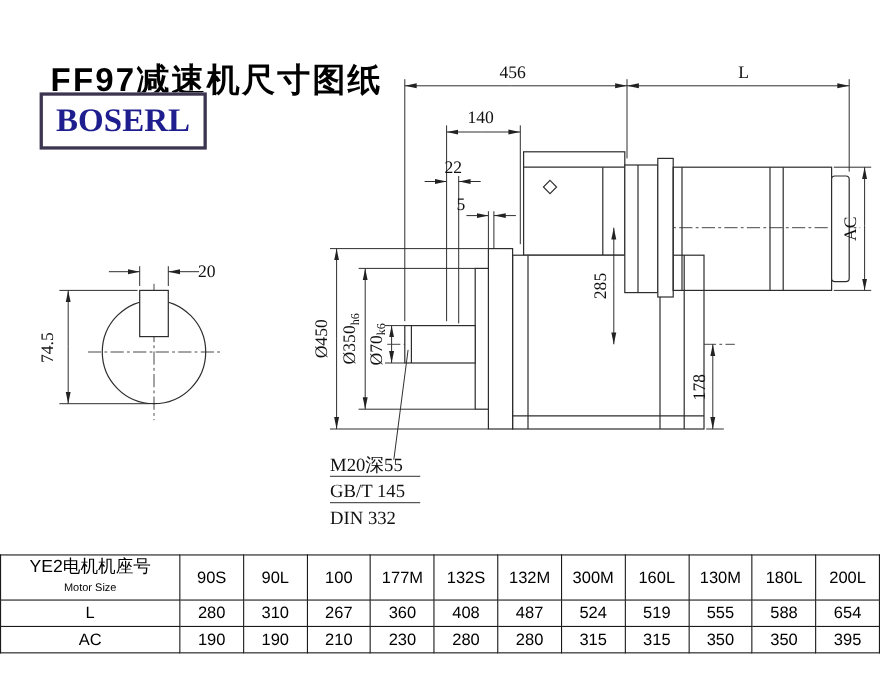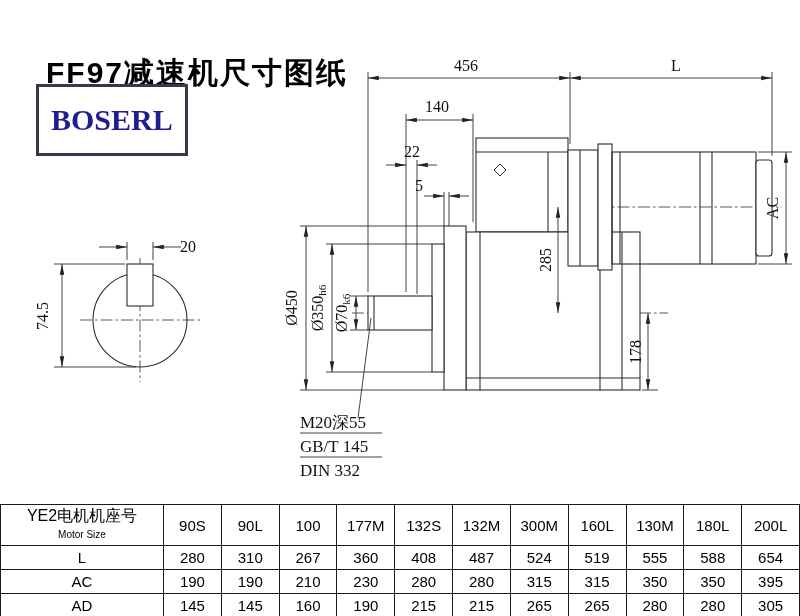--- a/index.html
+++ b/index.html
@@ -1,20 +1,20 @@
 <!DOCTYPE html>
 <html><head>
 <meta charset="utf-8">
 <style>
   html,body{margin:0;padding:0;background:#fff;}
   #page{position:relative;width:800px;height:616px;background:#fff;overflow:hidden;
         font-family:"Liberation Sans",sans-serif;}
   #title{position:absolute;left:46px;top:12px;font-size:30px;font-weight:bold;color:#000;
          letter-spacing:2px;font-family:"Liberation Sans",sans-serif;margin-top:41px;}
-  #logo{position:absolute;left:36px;top:84px;border:3px solid #3c3550;padding:16px 12px;
+  #logo{position:absolute;left:36px;top:84px;border:3px solid #3c3550;padding:6px 12px;
         font-family:"Liberation Serif",serif;font-weight:bold;font-size:30px;color:#1e1e8e;
         background:#fff;}
   #dwg{position:absolute;left:0;top:0;}
   
   .s{stroke:#2d2d2d;stroke-width:1.1;fill:none}
   .sf{stroke:#2d2d2d;stroke-width:1.1;fill:#fff}
   .d{stroke:#2d2d2d;stroke-width:0.9;fill:none}
   .cl{stroke:#2d2d2d;stroke-width:0.8;stroke-dasharray:12 3 2.5 3;fill:none}
   .t{font-family:"Liberation Serif",serif;font-size:16px;fill:#111}
   .tn{font-family:"Liberation Serif",serif;font-size:17px;fill:#111}
@@ -225,30 +225,16 @@
       <td>210</td>
       <td>230</td>
       <td>280</td>
       <td>280</td>
       <td>315</td>
       <td>315</td>
       <td>350</td>
       <td>350</td>
       <td>395</td>
     </tr>
-    <tr>
-      <td class="c0">AD</td>
-      <td>145</td>
-      <td>145</td>
-      <td>160</td>
-      <td>190</td>
-      <td>215</td>
-      <td>215</td>
-      <td>265</td>
-      <td>265</td>
-      <td>280</td>
-      <td>280</td>
-      <td>305</td>
-    </tr>
   </tbody>
     </table>
 
 </div>
 
 </body></html>

